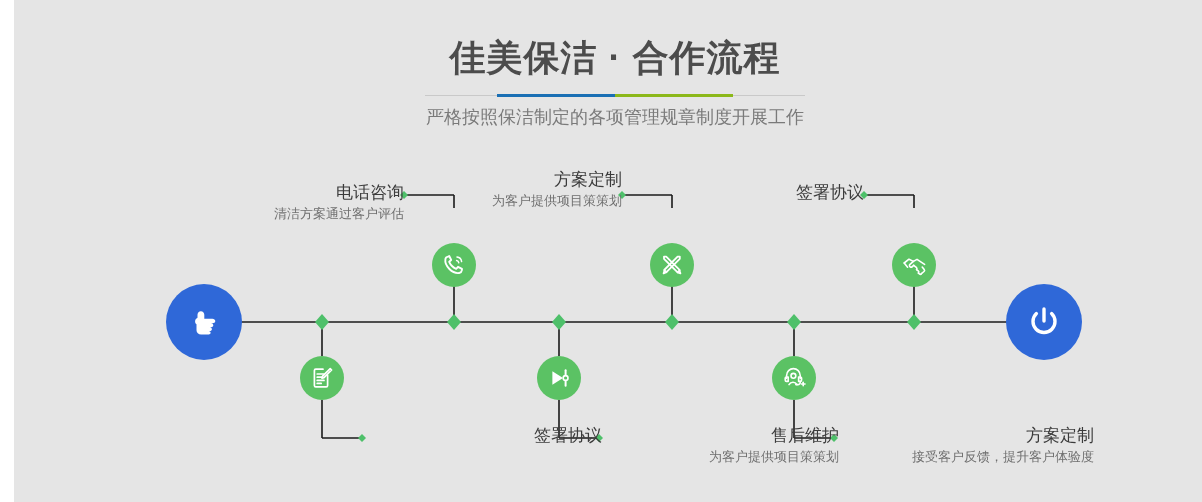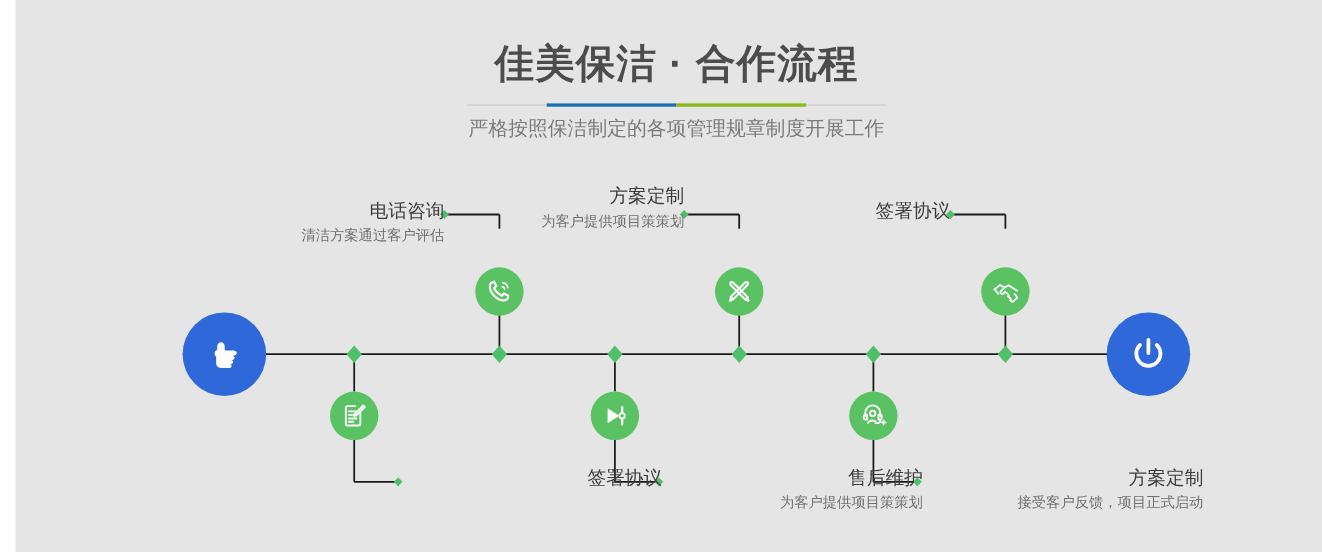--- a/index.html
+++ b/index.html
@@ -324,17 +324,17 @@
             <circle cx="12.4" cy="10.8" r="2.4"></circle>
             <path d="M8.0 19.6 a4.6 4.6 0 0 1 8.0 0"></path>
             <line x1="20.4" y1="19.0" x2="24.0" y2="19.0"></line>
             <line x1="22.2" y1="17.2" x2="22.2" y2="20.8"></line>
           </g>
         </svg>
       </span>
     </div>
     <div class="step-text align-left" style="left:830px; top:276px; width:250px;">
       <div class="s-title">方案定制</div>
-      <div class="s-desc">接受客户反馈，项目正式启动</div>
+      <div class="s-desc">接受客户反馈，提升客户体验度</div>
     </div>
 
   </div>
 </div>
 
 </body></html>

